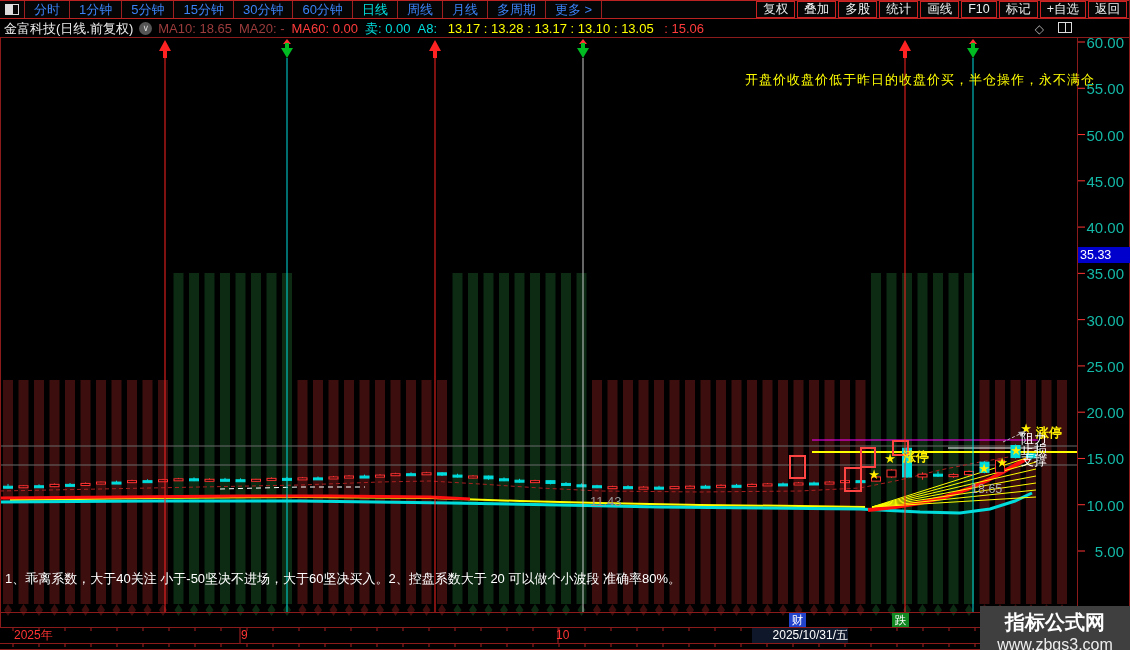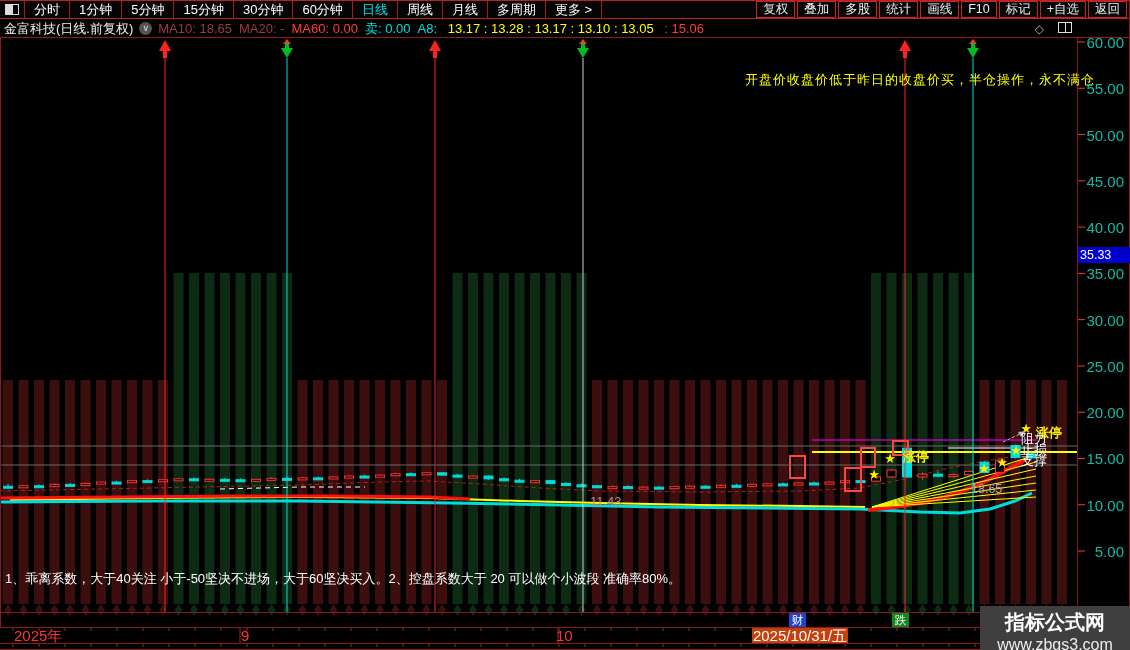--- a/index.html
+++ b/index.html
@@ -3,21 +3,21 @@
 <meta charset="utf-8">
 <style>
   html,body{margin:0;padding:0;background:#000;}
   body{width:1130px;height:650px;overflow:hidden;font-family:"Liberation Sans","DejaVu Sans",sans-serif;position:relative;}
   #app{position:absolute;inset:0;background:#000;}
   
   #topbar{position:absolute;left:0;top:0;width:1130px;height:19px;background:#050505;
     border-top:1px solid #b22; border-bottom:1px solid #b22; box-sizing:border-box;
     display:flex;justify-content:space-between;align-items:stretch;}
   #periods{display:flex;align-items:stretch;}
-  .period{color:#ffffff;font-size:13px;line-height:17px;padding:0 9px;border-right:1px solid #9e1f1f;cursor:default;white-space:nowrap;}
+  .period{color:#3b82f6;font-size:13px;line-height:17px;padding:0 9px;border-right:1px solid #9e1f1f;cursor:default;white-space:nowrap;}
   .period.active{color:#00e0e0;}
   .winbox{width:24px;border-right:1px solid #9e1f1f;display:flex;align-items:center;justify-content:center;}
   .win-icon{display:inline-block;width:12px;height:9px;border:1px solid #ddd;position:relative;}
   .win-icon::after{content:"";position:absolute;left:6px;top:0;bottom:0;border-left:1px solid #ddd;}
   .win-icon.filled::before{content:"";position:absolute;left:0;top:0;width:6px;height:9px;background:#ddd;}
   #actions{display:flex;align-items:center;padding-right:2px;}
   .action{color:#eee;font-size:12.5px;line-height:13px;border:1px solid #c22;padding:1px 6px;margin:0 1px;white-space:nowrap;}
   
   #titlebar{position:absolute;left:0;top:19px;width:1130px;height:19px;display:flex;align-items:center;font-size:13px;}
   #symbol{color:#eee;margin-left:4px;white-space:nowrap;}
@@ -36,25 +36,25 @@
   #stack{left:1021px;top:433px;color:#fff;font-size:13px;line-height:11px;font-weight:normal;}
   
   #yaxis{position:absolute;left:1079px;top:38px;width:50px;height:590px;}
   .ylab{position:absolute;right:5px;color:#14b8a6;font-size:15px;}
   #last-price{position:absolute;left:1078px;top:247px;width:52px;height:16px;background:#0000cc;color:#fff;
     font-size:12.5px;line-height:16px;padding-left:2px;box-sizing:border-box;}
   
   .badge{position:absolute;width:17px;height:14px;color:#fff;font-size:11.5px;line-height:14px;text-align:center;}
   #badge-cai{left:789px;top:613px;background:#2244cc;}
   #badge-die{left:892px;top:613px;background:#118822;}
-  #xaxis{position:absolute;left:0;top:628px;width:896px;height:15px;color:#ff3434;font-size:15px;line-height:15px;}
+  #xaxis{position:absolute;left:0;top:628px;width:896px;height:15px;color:#ff3434;font-size:12px;line-height:15px;}
   #xa-year{position:absolute;left:14px;}
   #xa-m1{position:absolute;left:241px;}
   #xa-m2{position:absolute;left:556px;}
-  #date-badge{position:absolute;left:752px;top:0;width:96px;height:15px;background:#c2410c;color:#fff;text-align:center;}
+  #date-badge{position:absolute;left:752px;top:0;width:96px;height:15px;background:#0f172a;color:#fff;text-align:right;}
   
   #watermark{position:absolute;right:0;bottom:0;width:150px;height:44px;background:#3f3f3f;text-align:center;z-index:20;}
   #wm1{color:#fff;font-size:20px;font-weight:bold;margin-top:3px;}
   #wm2{color:#eee;font-size:16px;}
   svg{position:absolute;left:0;top:0;}
 </style>
 </head>
 <body>
 
 <div id="app">

